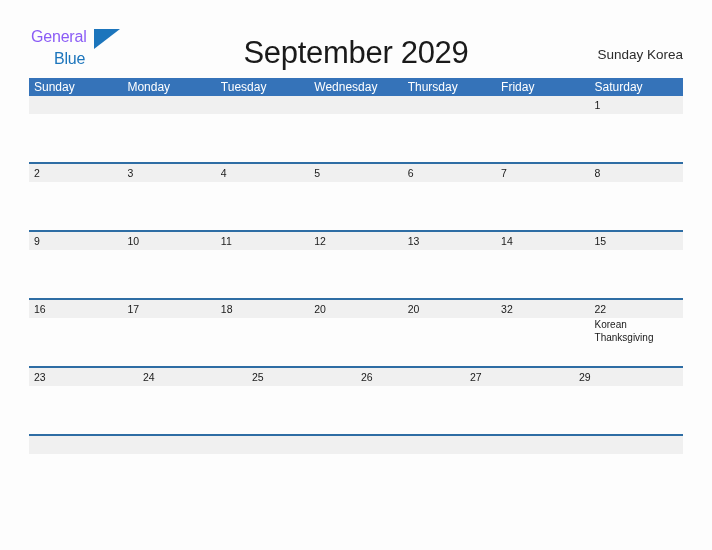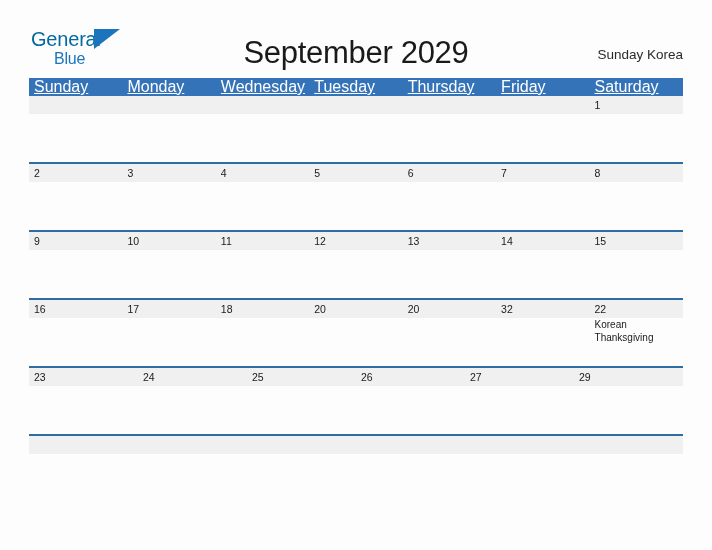--- a/index.html
+++ b/index.html
@@ -25,23 +25,23 @@
     position: absolute;
     left: 31px;
     top: 29px;
     width: 92px;
     height: 42px;
     line-height: 1;
   }
   .logo-row1 {
     position: relative;
     display: block;
-    font-size: 20px;
+    font-size: 16px;
     letter-spacing: -0.2px;
-    color: #0369a1;
+    color: #8b5cf6;
     height: 21px;
   }
   .logo-tri {
     position: absolute;
     left: 63px;
     top: 0px;
     width: 0;
     height: 0;
     border-left: 26px solid #1c75bc;
     border-bottom: 20px solid transparent;
@@ -85,27 +85,26 @@
   }
 
   .weekday-header {
     display: flex;
     background: #3573b9;
     height: 18px;
   }
   .weekday-cell {
     flex: 1 1 0;
     color: #ffffff;
-    font-size: 16px;
+    font-size: 12px;
     line-height: 18px;
     padding-left: 5px;
     box-sizing: border-box;
     white-space: nowrap;
     overflow: hidden;
-    text-decoration: underline;
   }
 
   .week-row {
     border-top: 2px solid #2e6da4;
     margin-top: 1px;
     height: 65px;
     position: relative;
   }
   .week-row:first-of-type {
     margin-top: 0;
@@ -168,22 +167,22 @@
 
   <div class="region">Sunday Korea</div>
 
 </div>
 
 <div class="calendar">
 
   <div class="weekday-header">
     <div class="weekday-cell">Sunday</div>
     <div class="weekday-cell">Monday</div>
+    <div class="weekday-cell">Tuesday</div>
     <div class="weekday-cell">Wednesday</div>
-    <div class="weekday-cell">Tuesday</div>
     <div class="weekday-cell">Thursday</div>
     <div class="weekday-cell">Friday</div>
     <div class="weekday-cell">Saturday</div>
   </div>
 
   <div id="weeks-container">
       <div class="week-row">
         <div class="day-band">
           <div style="flex: 1 1 0px;"></div>
           <div style="flex: 1 1 0px;"></div>

